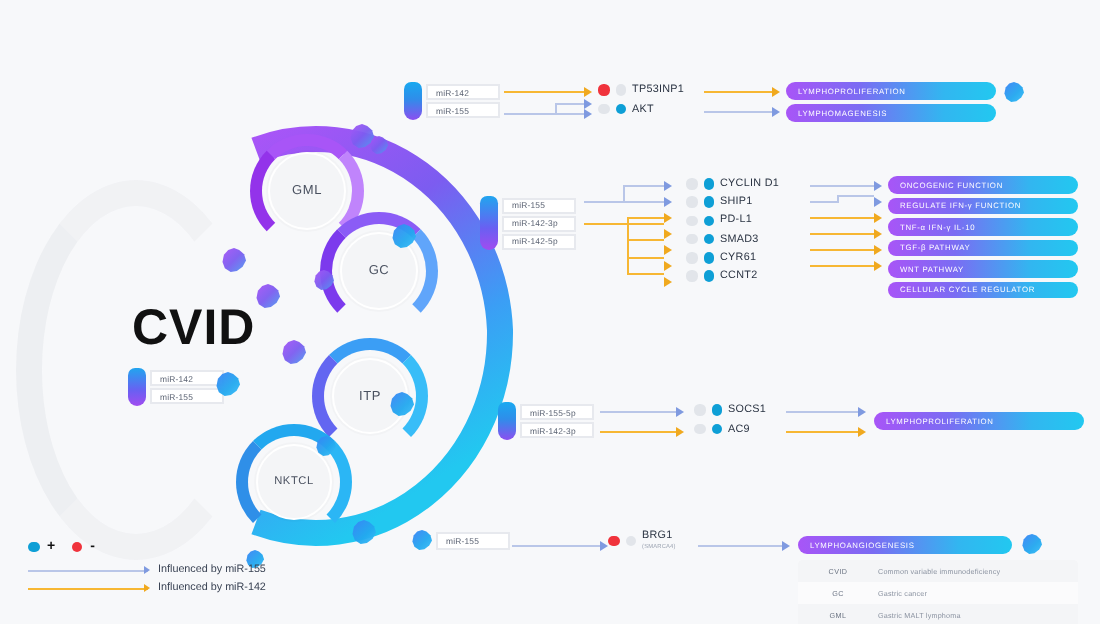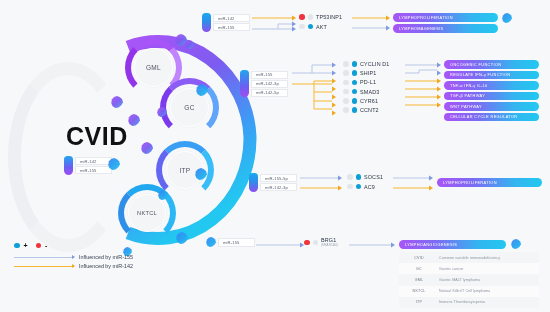--- a/index.html
+++ b/index.html
@@ -2,21 +2,21 @@
 <html><head>
 <meta charset="utf-8">
 <style>
   * { box-sizing: border-box; margin: 0; padding: 0; }
   body {
     width: 550px; height: 312px;
     background: #f7f8fa;
     font-family: "Liberation Sans", sans-serif;
     overflow: hidden; position: relative;
   }
-  .stage { position: absolute; inset: 0; }
+  .stage { position: absolute; inset: 0; margin-top: 28px; }
 
   
   .bg-arc {
     position: absolute; left: 8px; top: 62px;
     width: 120px; height: 190px;
     border: 13px solid #eceef1;
     border-radius: 50%;
     border-right-color: transparent;
     border-top-color: #f0f1f4;
     border-bottom-color: #f0f1f4;

